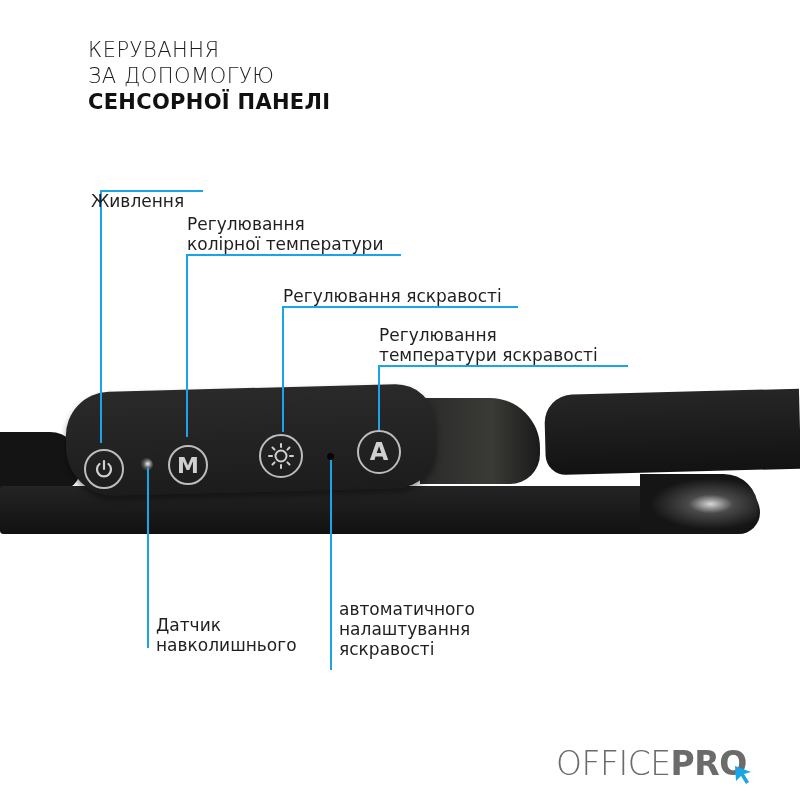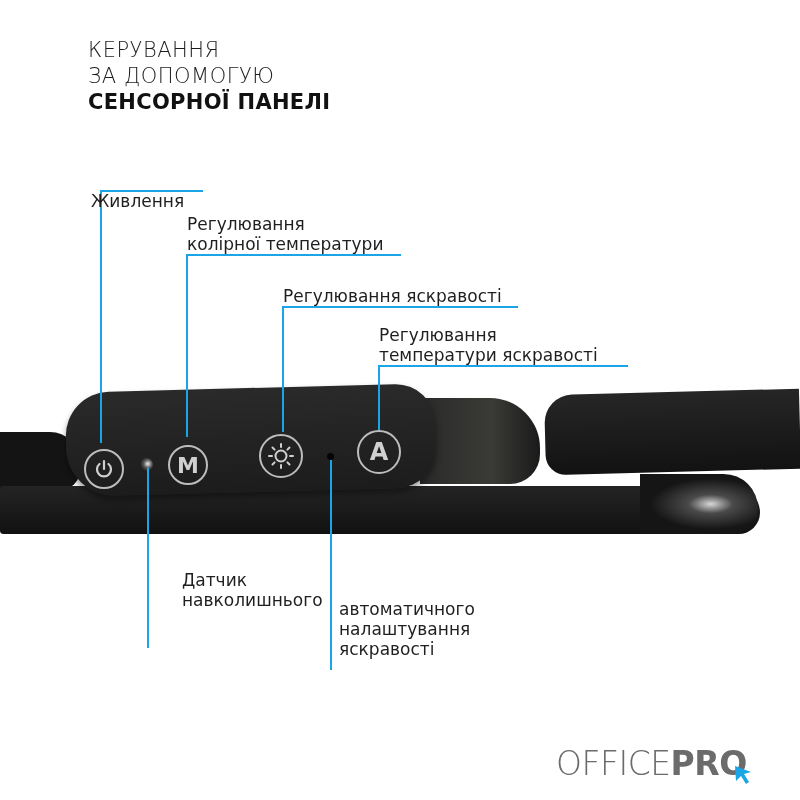--- a/index.html
+++ b/index.html
@@ -89,21 +89,21 @@
   <div>Регулювання</div>
   <div>колірної температури</div>
 </div>
 <div class="lbl" style="left:283px;top:286px;">
   <span>Регулювання яскравості</span>
 </div>
 <div class="lbl" style="left:379px;top:325px;">
   <div>Регулювання</div>
   <div>температури яскравості</div>
 </div>
-<div class="lbl" style="left:156px;top:570px;margin-left:26px;">
+<div class="lbl" style="left:156px;top:615px;">
   <div>Датчик</div>
   <div>навколишнього</div>
 </div>
 <div class="lbl" style="left:339px;top:599px;">
   <div>автоматичного</div>
   <div>налаштування</div>
   <div>яскравості</div>
 </div>
 
 <div style="position:absolute;left:556px;top:746px;font-size:33px;line-height:36px;letter-spacing:-0.5px;color:#6b6b6b;white-space:nowrap;">

